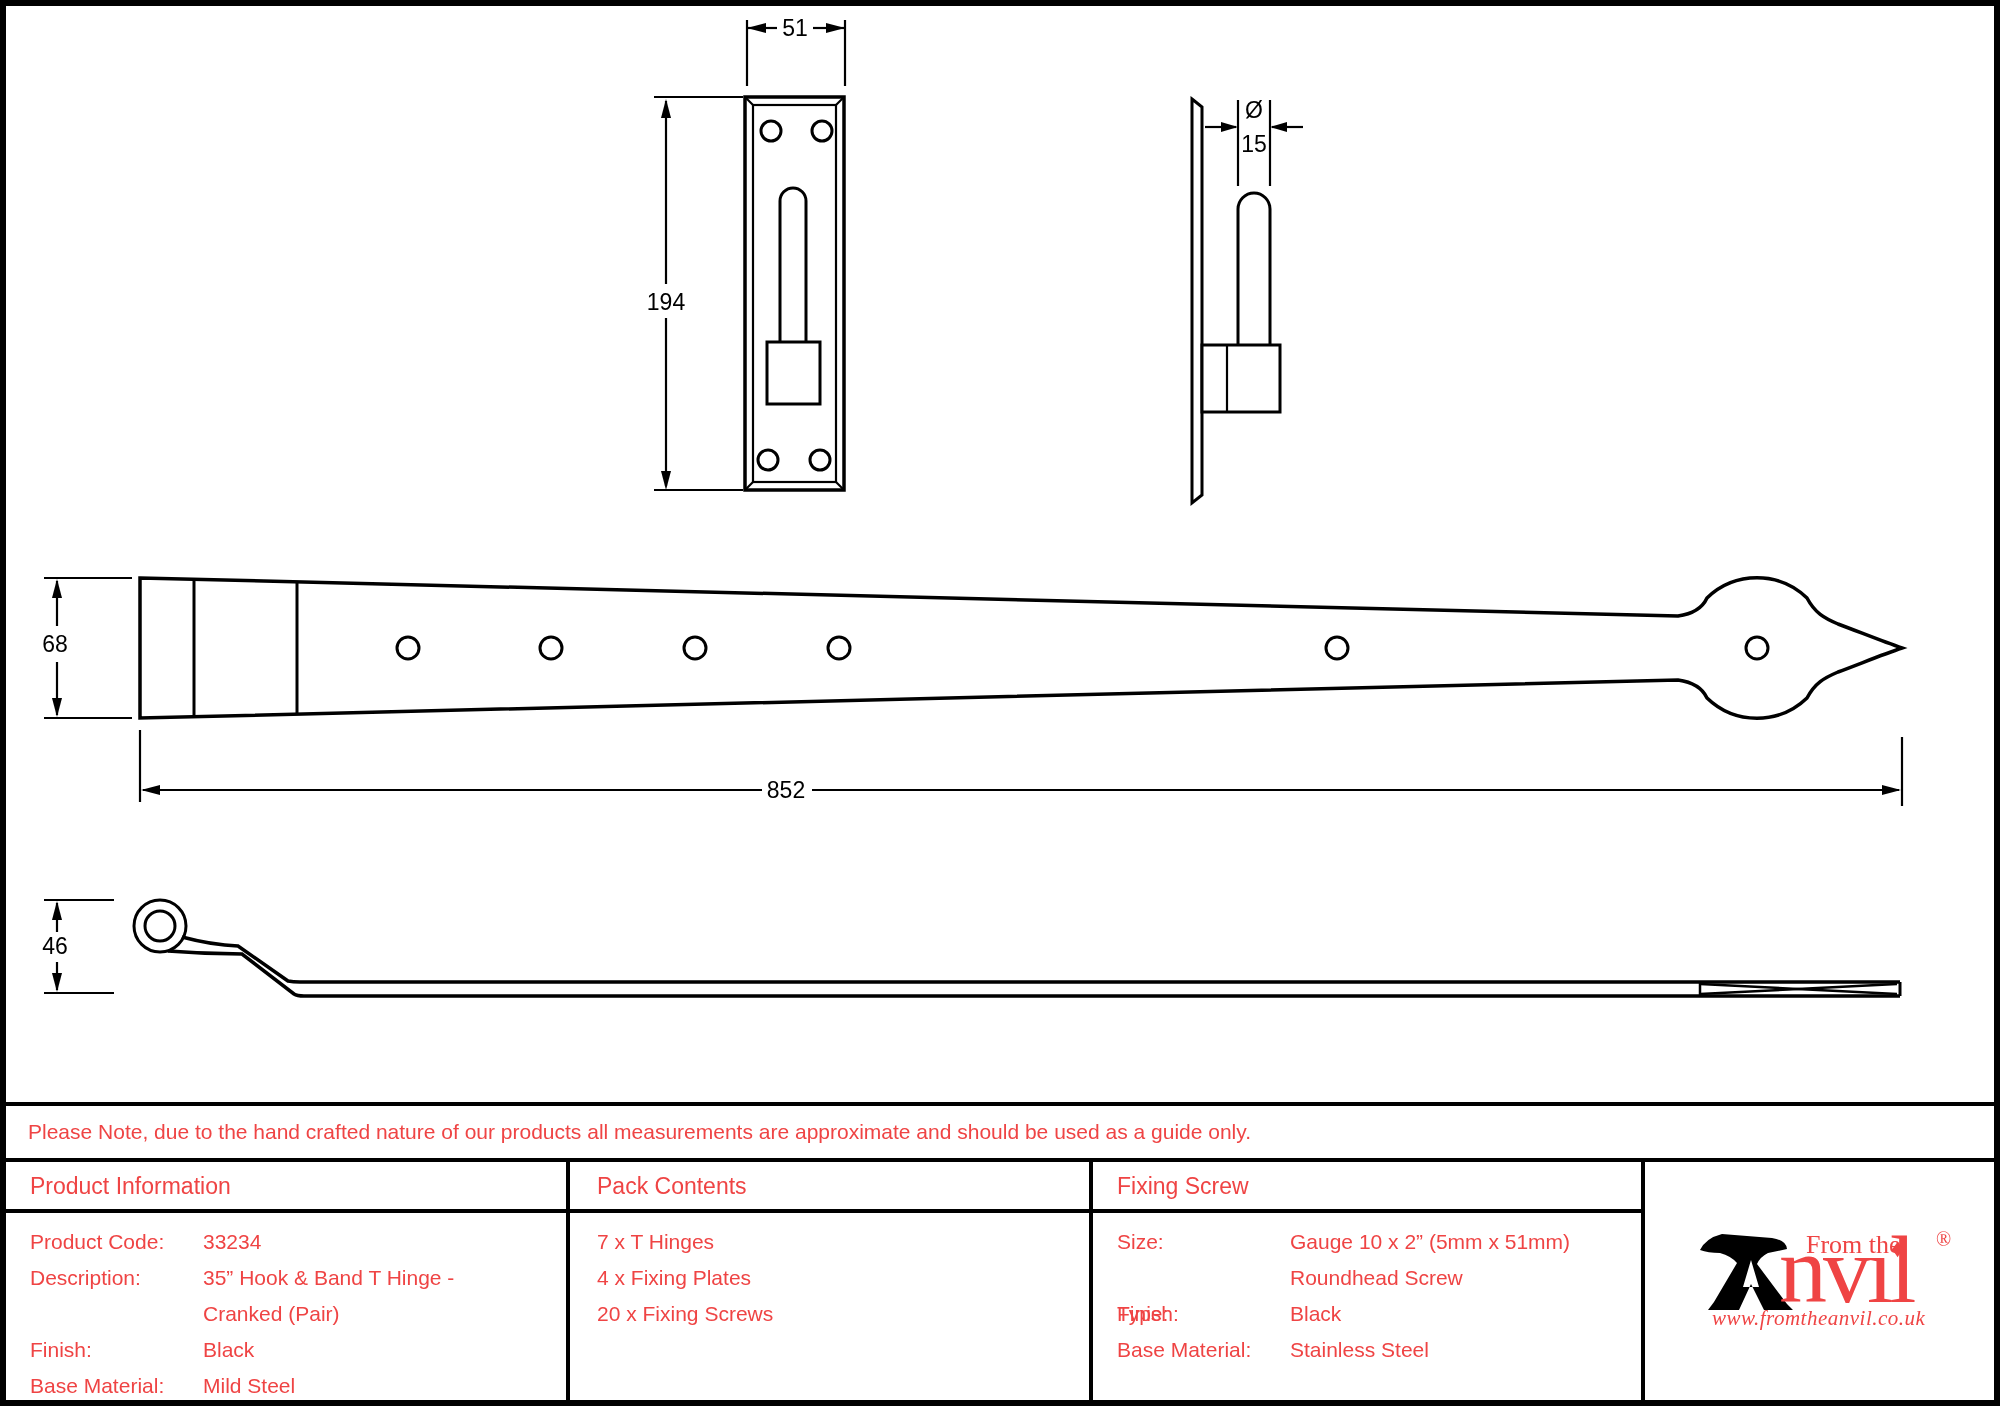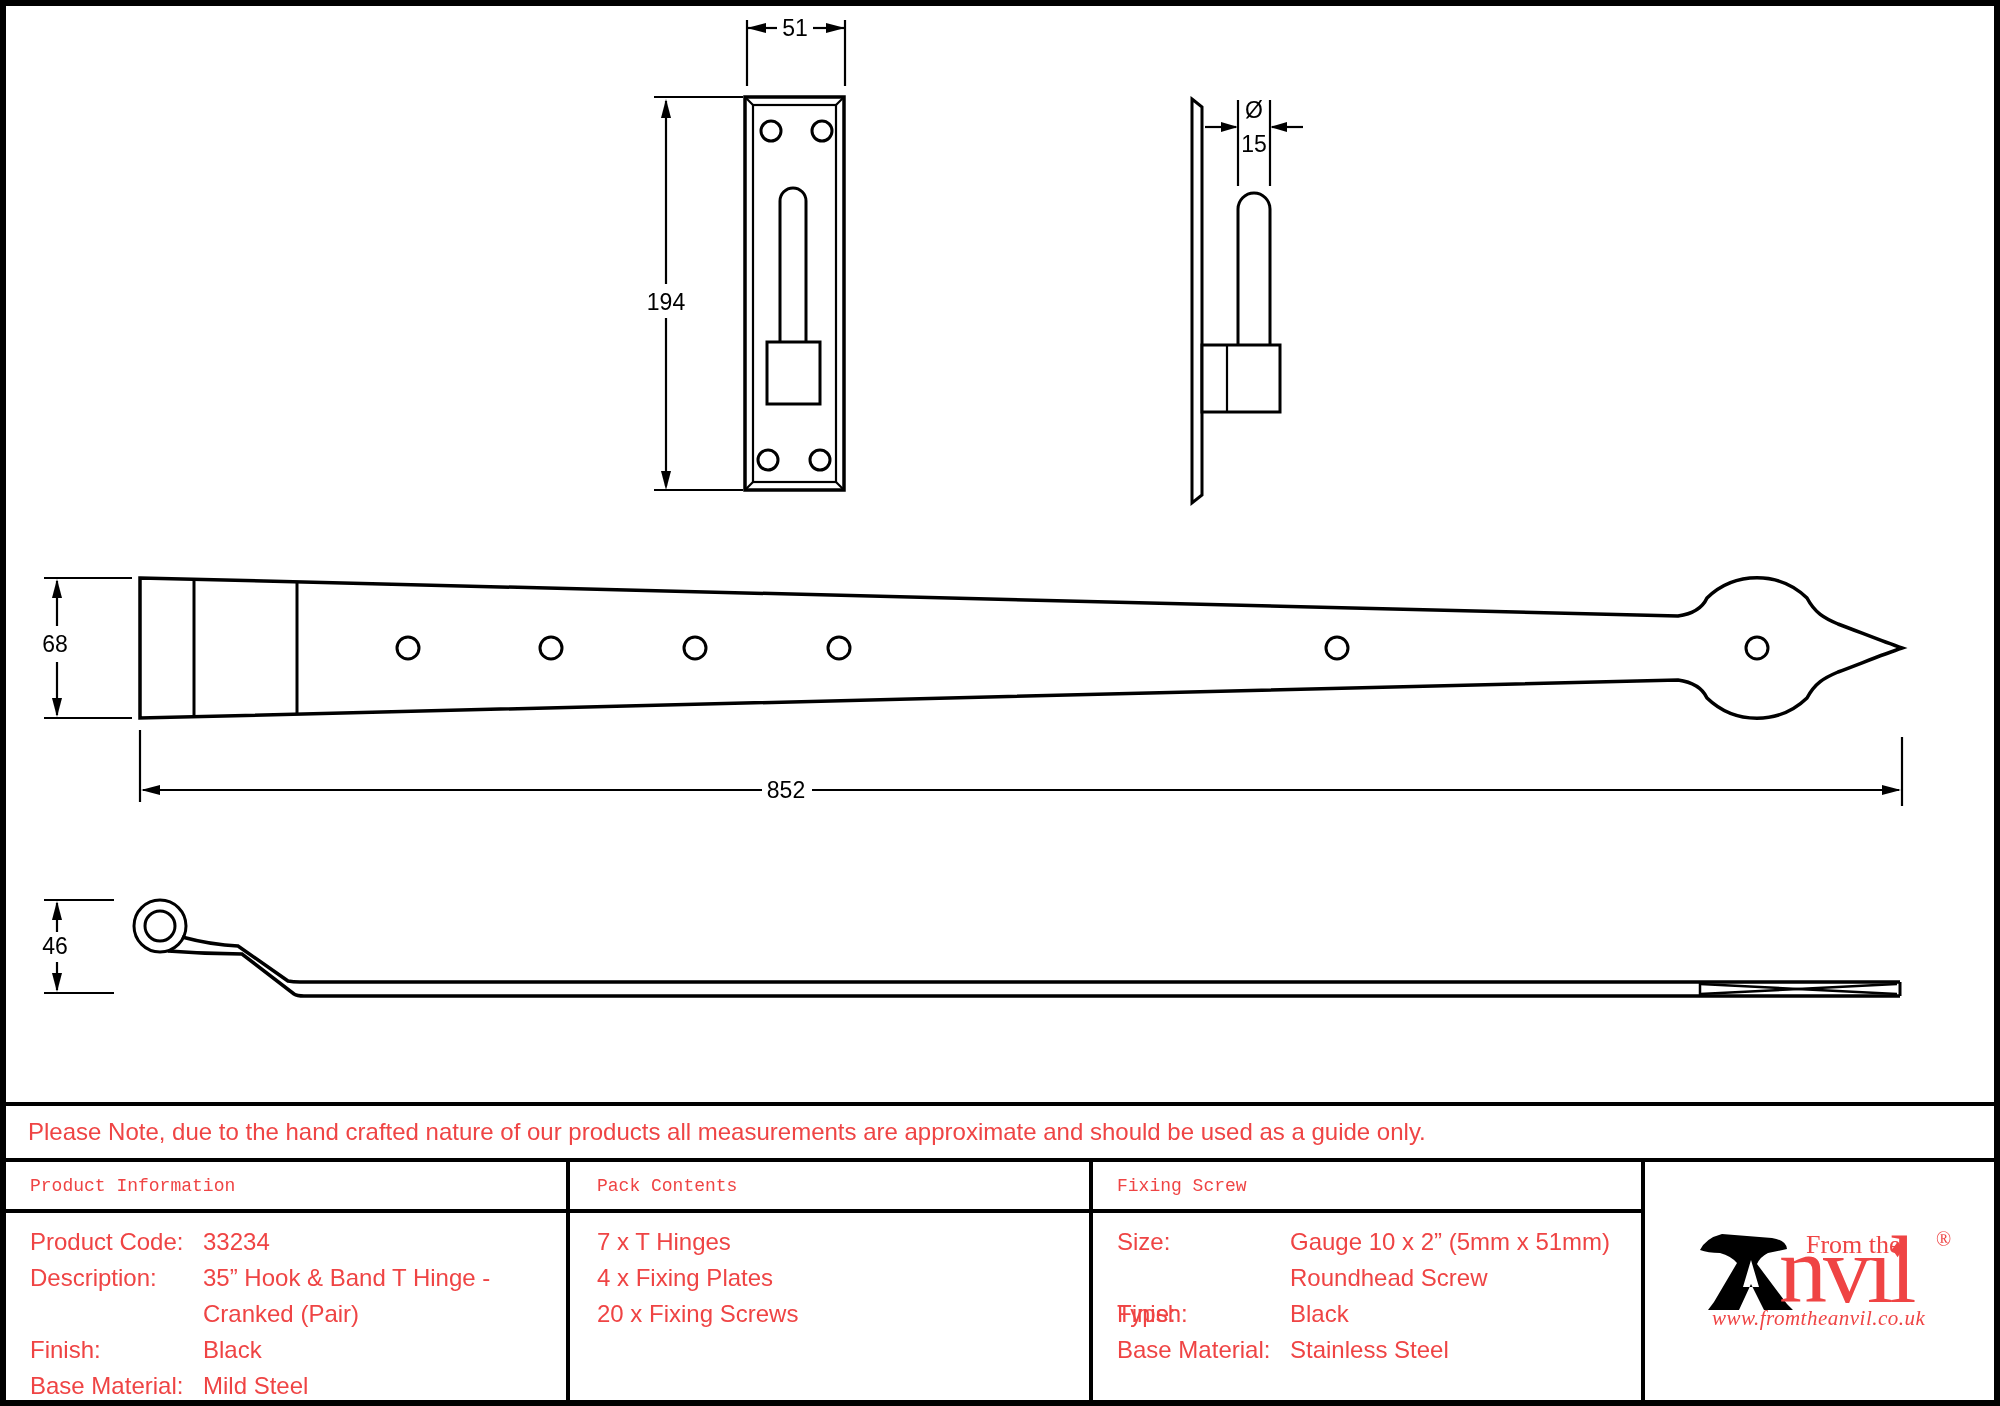--- a/index.html
+++ b/index.html
@@ -1,20 +1,20 @@
 <!DOCTYPE html>
 <html><head>
 <meta charset="utf-8">
 <style>
   html,body{margin:0;padding:0;background:#fff;}
   .stage{position:relative;width:2000px;height:1406px;background:#fff;color:#ef4444;
          font-family:"Liberation Sans",sans-serif;overflow:hidden;}
   .art{position:absolute;left:0;top:0;}
-  .t{position:absolute;white-space:nowrap;font-size:24px;line-height:26px;}
-  .hdr{font-size:18px;font-family:Liberation Mono, monospace;}
+  .t{position:absolute;white-space:nowrap;font-size:21px;line-height:26px;}
+  .hdr{font-size:23px;}
   .logo-serif{font-family:"Liberation Serif",serif;}
   .brand{font-family:"Liberation Serif",serif;font-size:96px;line-height:1;letter-spacing:-4px;}
   .site{font-family:"Liberation Serif",serif;font-style:italic;font-size:21px;letter-spacing:.5px;}
   svg text{font-family:"Liberation Sans",sans-serif;font-size:23px;fill:#000;}
 </style>
 </head>
 <body>
 
 <div class="stage">
 

